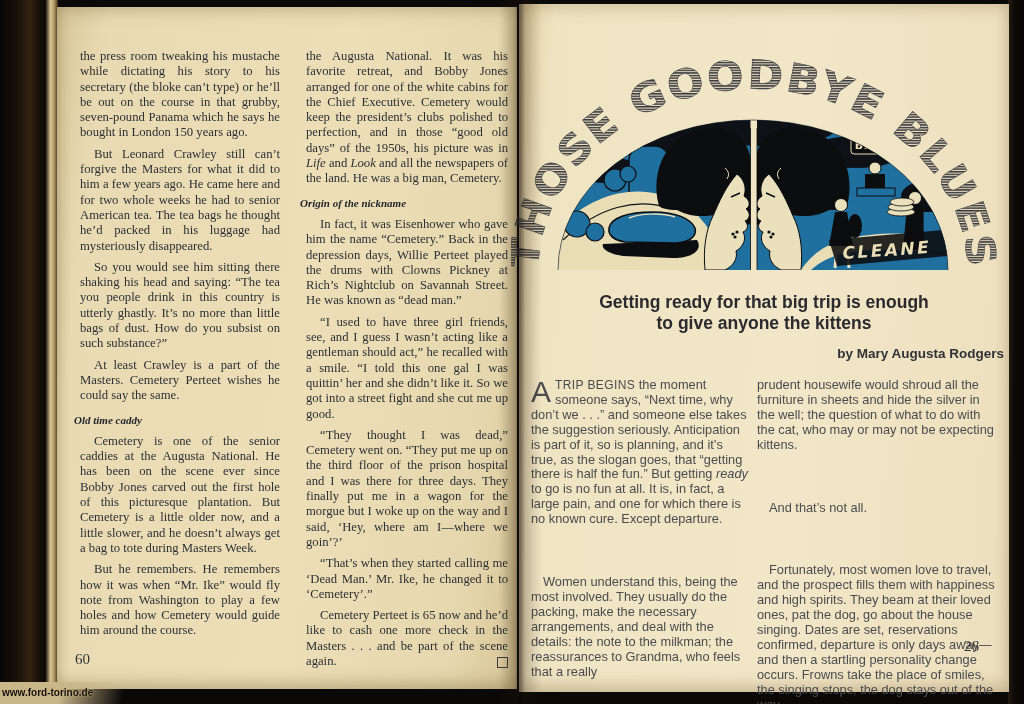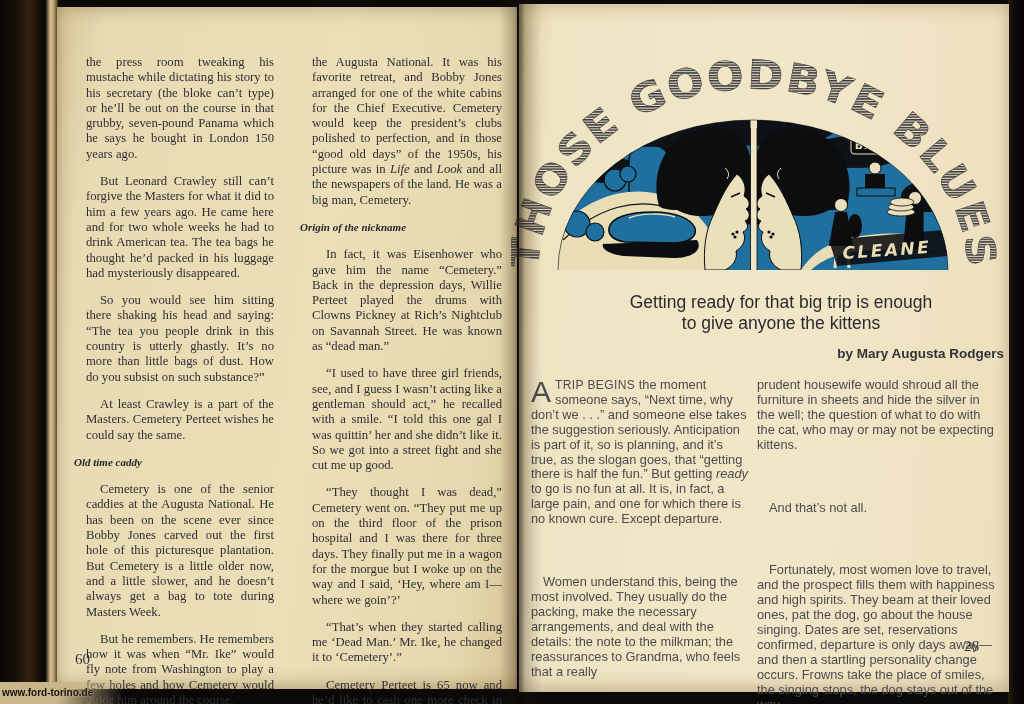--- a/index.html
+++ b/index.html
@@ -17,31 +17,31 @@
   .page-right{position:absolute;left:519px;top:4px;width:490px;height:688px;
     background:linear-gradient(93deg,#dfcfa2 0%,#efe4c2 7%,#f1e6c7 58%,#ecdfbd 100%);
     box-shadow:inset 0 6px 14px rgba(130,105,60,.22), inset 0 -8px 14px rgba(130,105,60,.28);}
   .gutter{position:absolute;left:498px;top:0;width:44px;height:704px;pointer-events:none;
     background:linear-gradient(90deg,rgba(40,25,10,0) 0%,rgba(40,25,10,.22) 38%,rgba(14,8,4,.5) 50%,rgba(40,25,10,.2) 62%,rgba(40,25,10,0) 100%);}
   
   .lp-col{position:absolute;top:36px;width:212px;font-size:12.7px;line-height:15.3px;
     color:#2f2e33;text-align:justify;}
   #lp-col1{left:17px;}
   #lp-col2{left:243px;width:214px;}
-  .lp-col p{margin:12px;}
+  .lp-col p{margin:6px;}
   .lp-col p.indent{text-indent:14px;}
   .lp-col h3{font-size:11px;margin:9px 0 4px 0;color:#26252b;font-style:italic;}
   .pagenum{position:absolute;font-size:15px;color:#33323a;}
   #pn60{left:18px;top:644px;}
   #pn61{right:30px;top:634px;font-family:"Liberation Serif",serif;}
   .endmark{float:right;width:9px;height:9px;border:1.5px solid #3c3b44;margin-top:3px;}
   
   .rp-head{position:absolute;left:5px;top:288px;width:480px;text-align:center;
-    font-family:"Liberation Sans","DejaVu Sans",sans-serif;font-weight:normal;
-    font-size:17.5px;line-height:21px;color:#2b2a2f;padding-left:17px;}
+    font-family:"Liberation Sans","DejaVu Sans",sans-serif;font-weight:bold;
+    font-size:17.5px;line-height:21px;color:#2b2a2f;}
   .rp-byline{position:absolute;left:5px;top:342px;width:480px;text-align:right;
     font-family:"Liberation Sans","DejaVu Sans",sans-serif;font-weight:bold;
     font-size:13.5px;color:#333237;}
   .rp-col{position:absolute;top:374px;font-family:"Liberation Sans","DejaVu Sans",sans-serif;
     font-size:12.8px;line-height:14.9px;color:#4c4b4e;}
   #rp-col1{left:12px;width:218px;}
   #rp-col2{left:238px;width:240px;}
   .rp-col p{margin:0;}
   .rp-col p.indent{text-indent:12px;margin-top:48px;}
   .dropcap{float:left;font-size:30px;line-height:26px;padding:1px 4px 0 0;color:#4c4b4e;}
@@ -57,21 +57,21 @@
 </head>
 <body>
 
 <div id="book">
   <div class="edge-left"></div>
   <div class="edge-right"></div>
 
   <div class="page-left">
     <div class="lp-col" id="lp-col1">
       <p>the press room tweaking his mustache while dictating his story to his secretary (the bloke can’t type) or he’ll be out on the course in that grubby, seven-pound Panama which he says he bought in London 150 years ago.</p>
-      <p class="indent">But Leonard Crawley still can’t forgive the Masters for what it did to him a few years ago. He came here and for two whole weeks he had to drink American tea. The tea bags he thought he’d packed in his luggage had mysteriously disappeared.</p>
+      <p class="indent">But Leonard Crawley still can’t forgive the Masters for what it did to him a few years ago. He came here and for two whole weeks he had to senior American tea. The tea bags he thought he’d packed in his luggage had mysteriously disappeared.</p>
       <p class="indent">So you would see him sitting there shaking his head and saying: “The tea you people drink in this country is utterly ghastly. It’s no more than little bags of dust. How do you subsist on such substance?”</p>
       <p class="indent">At least Crawley is a part of the Masters. Cemetery Perteet wishes he could say the same.</p>
       <h3>Old time caddy</h3>
       <p class="indent">Cemetery is one of the senior caddies at the Augusta National. He has been on the scene ever since Bobby Jones carved out the first hole of this picturesque plantation. But Cemetery is a little older now, and a little slower, and he doesn’t always get a bag to tote during Masters Week.</p>
       <p class="indent">But he remembers. He remembers how it was when “Mr. Ike” would fly note from Washington to play a few holes and how Cemetery would guide him around the course.</p>
     </div>
     <div class="lp-col" id="lp-col2">
       <p><span>the Augusta National. It was his favorite retreat, and Bobby Jones arranged for one of the white cabins for the Chief Executive. Cemetery would keep the president’s clubs polished to perfection, and in those “good old days” of the 1950s, his picture was in </span><em>Life</em><span> and </span><em>Look</em><span> and all the newspapers of the land. He was a big man, Cemetery.</span></p>
       <h3>Origin of the nickname</h3>
       <p class="indent">In fact, it was Eisenhower who gave him the name “Cemetery.” Back in the depression days, Willie Perteet played the drums with Clowns Pickney at Rich’s Nightclub on Savannah Street. He was known as “dead man.”</p>

